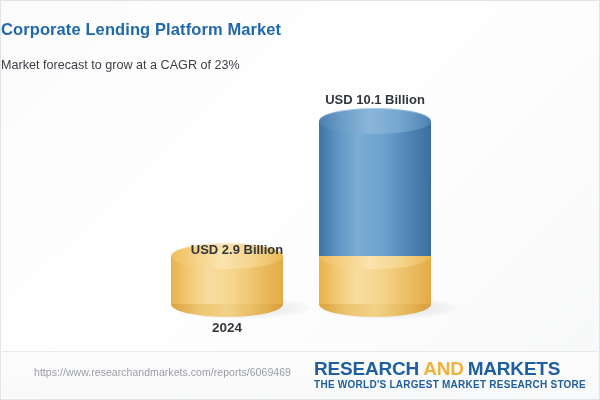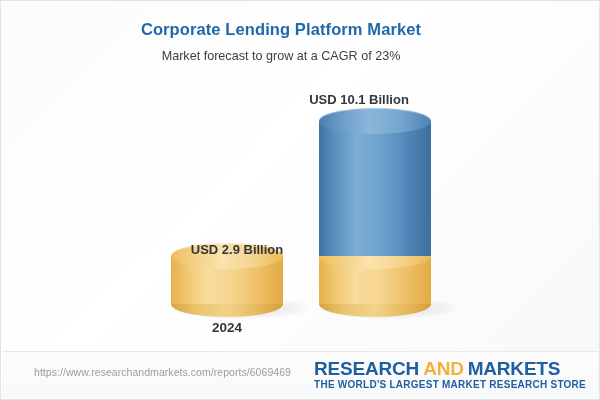--- a/index.html
+++ b/index.html
@@ -22,31 +22,30 @@
     border: 1px solid #e2e3e5;
     background: linear-gradient(135deg, #fbfbfc 0%, #ffffff 42%, #f7f8f9 100%);
   }
 
   
   .header {
     position: absolute;
     top: 18px;
     left: 0;
     width: 560px;
-    text-align: center;
   }
   .chart-title {
     font-size: 16.5px;
     font-weight: bold;
     color: #1f68ac;
     letter-spacing: 0.1px;
     line-height: 20px;
   }
   .chart-subtitle {
-    margin-top: 9px;
+    margin-top: 18px;
     font-size: 12.6px;
     font-weight: normal;
     color: #3b3f45;
     line-height: 16px;
   }
 
   
   .plot {
     position: absolute;
     left: 0;
@@ -133,21 +132,21 @@
   .bar-label {
     position: absolute;
     width: 200px;
     text-align: center;
     font-size: 13px;
     font-weight: bold;
     color: #33373d;
     line-height: 16px;
   }
   .label-2024 { left: 136px; top: 142px; margin-top: 15px; }
-  .label-2030 { left: 258px; top: 7px; }
+  .label-2030 { left: 274px; top: 7px; }
 
   
   .cat-label {
     position: absolute;
     width: 160px;
     text-align: center;
     font-size: 13.5px;
     font-weight: bold;
     color: #33373d;
     line-height: 18px;

